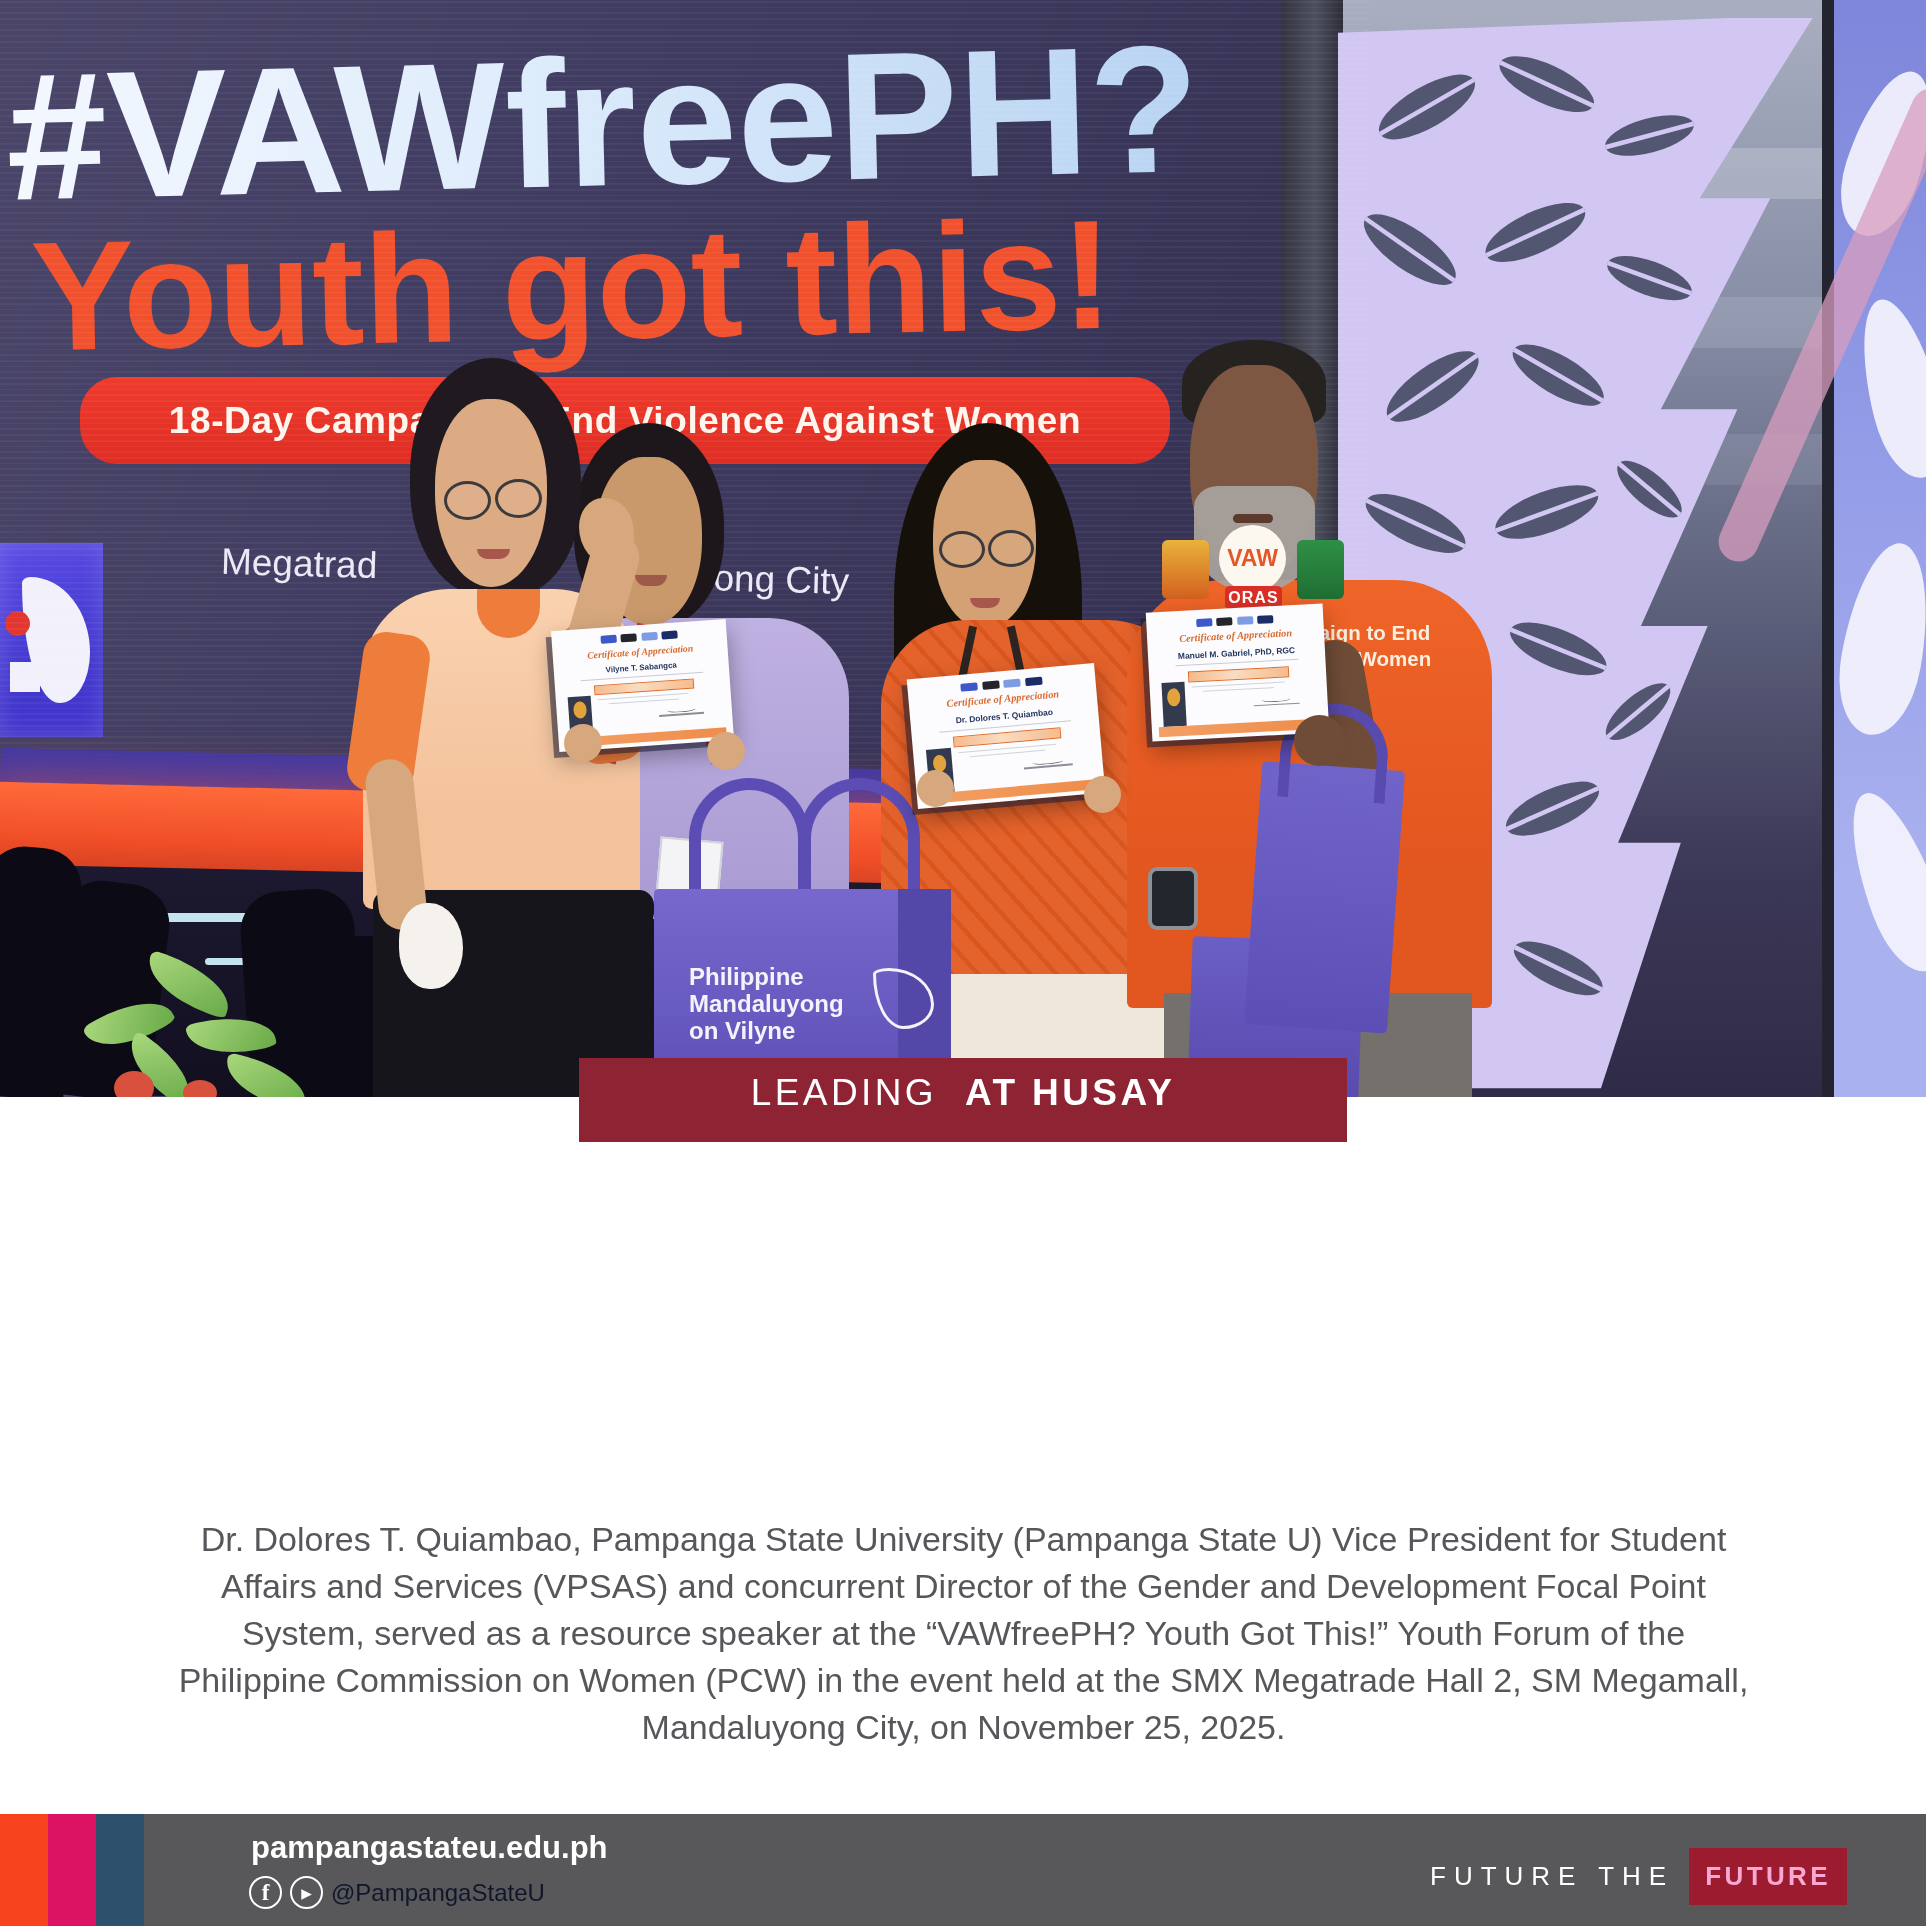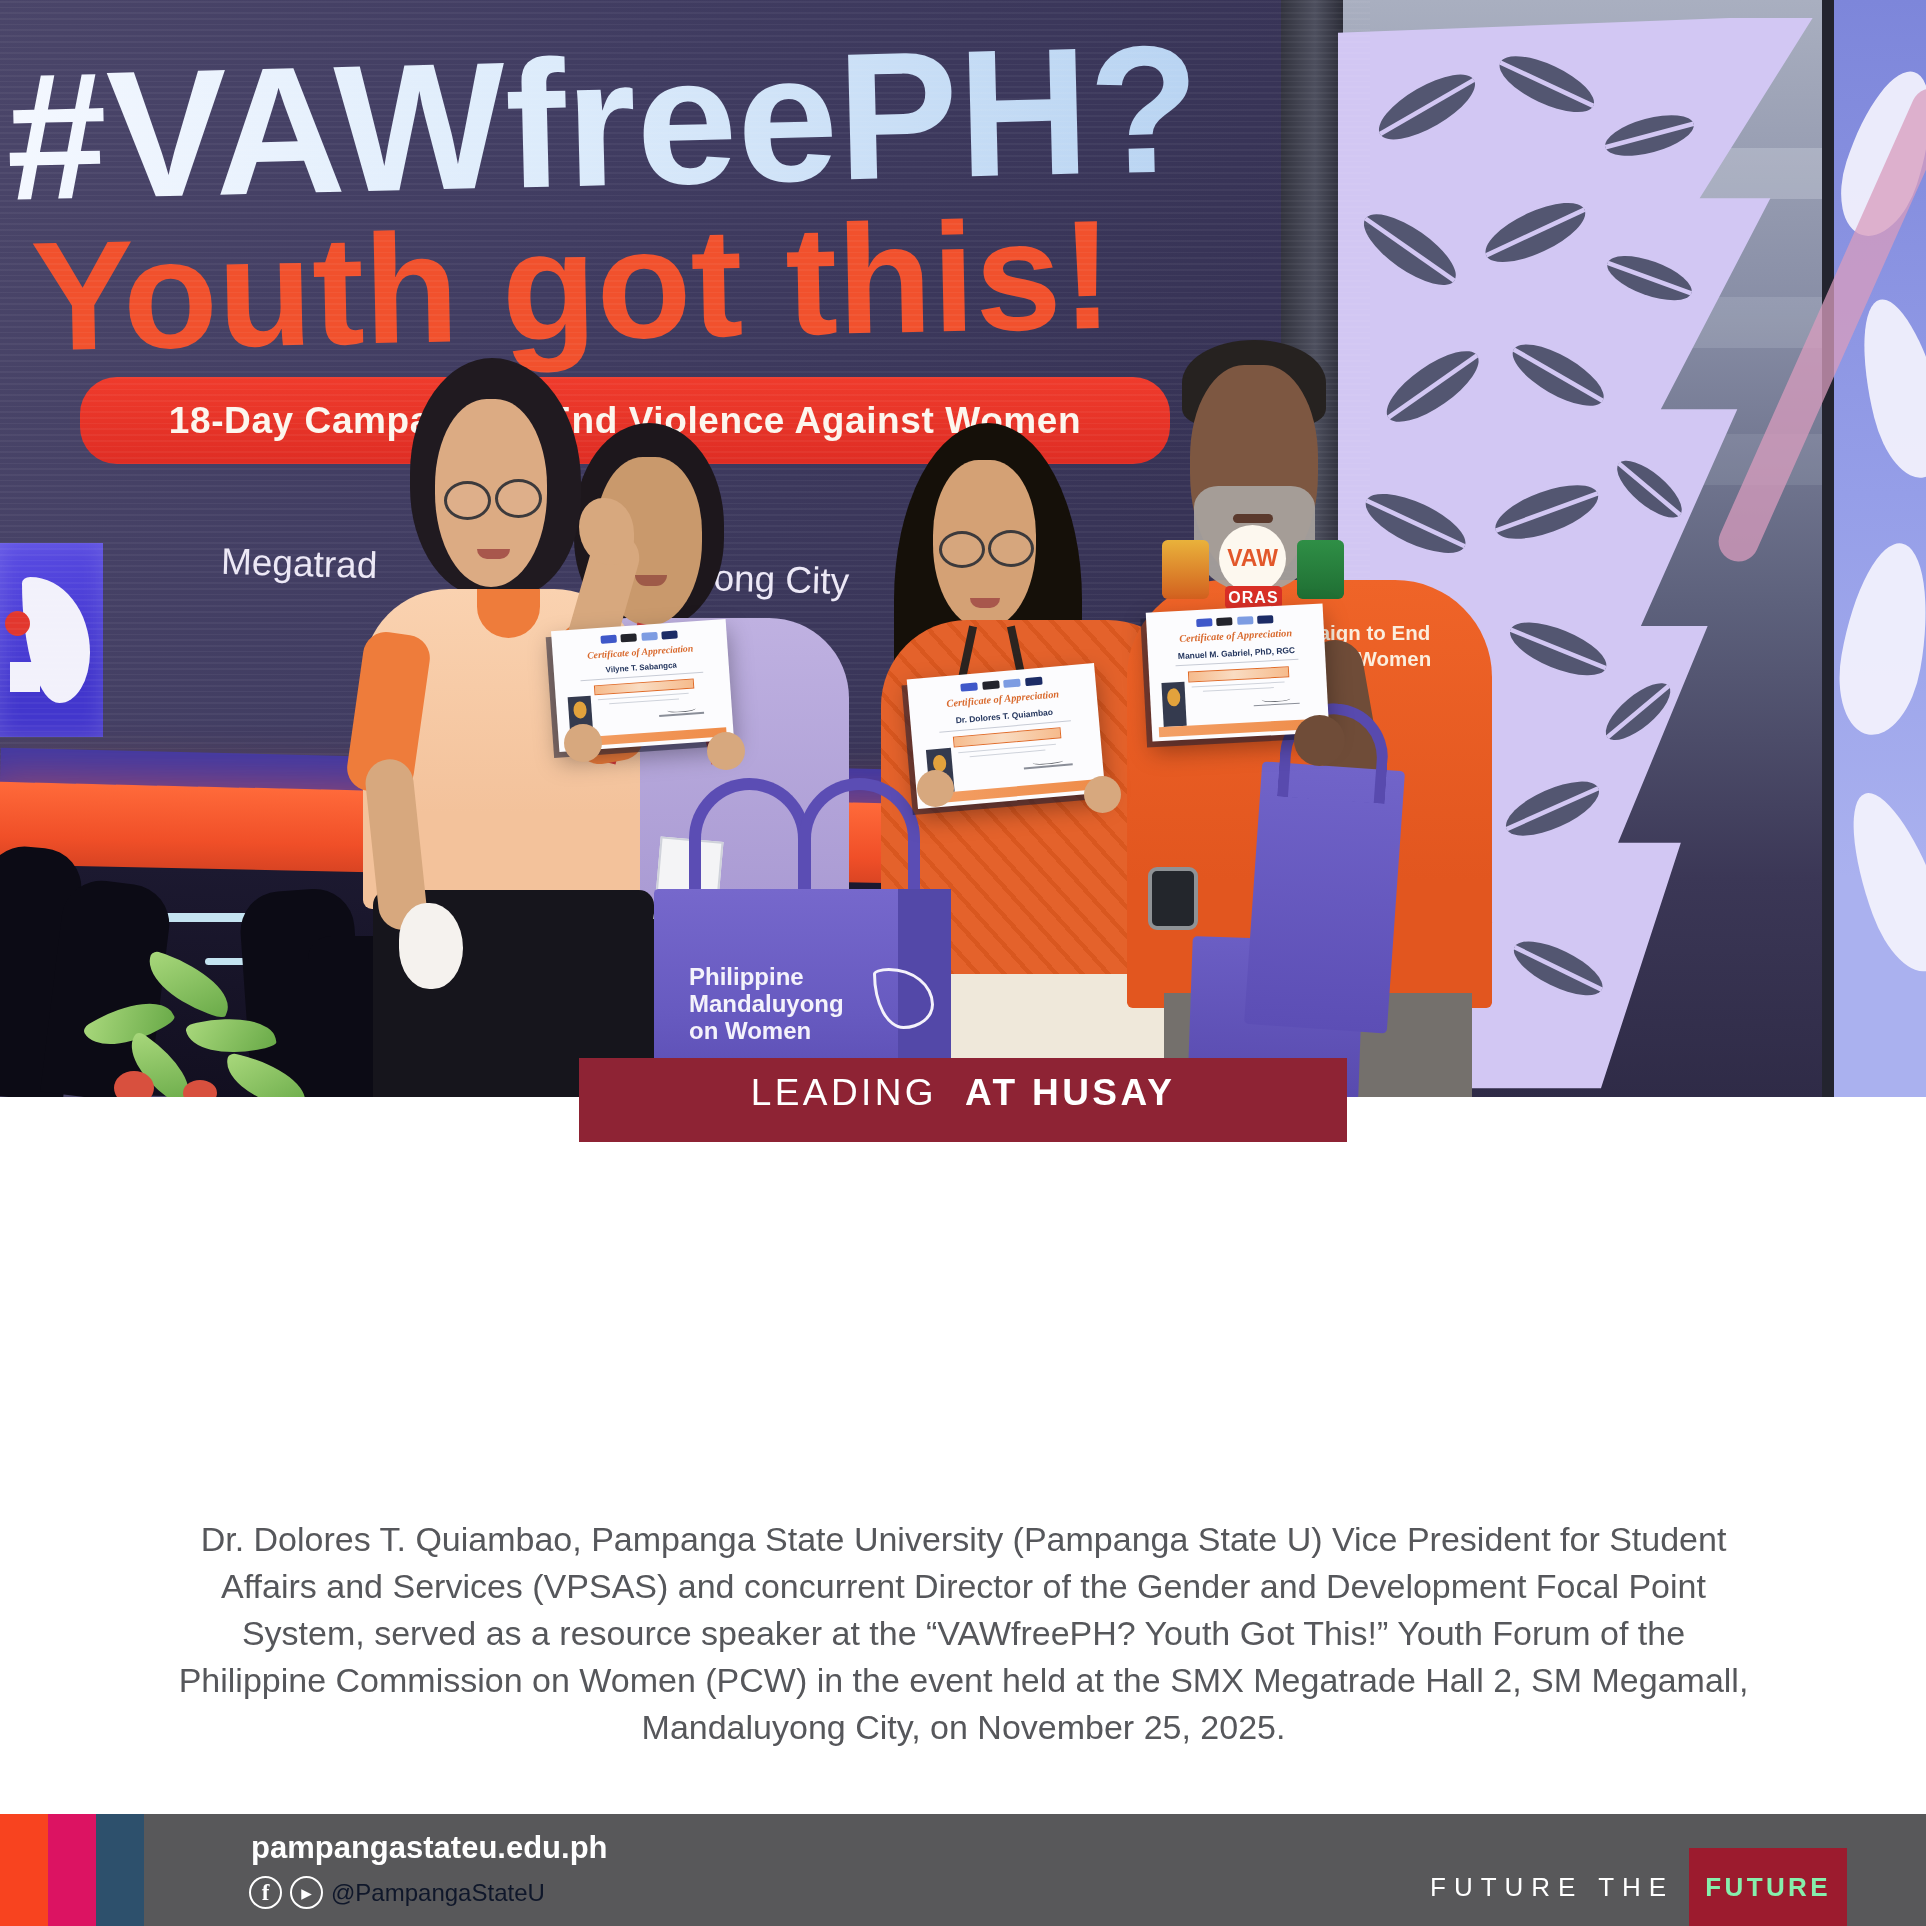--- a/index.html
+++ b/index.html
@@ -190,22 +190,22 @@
   #st3{left:96px;background:#2d506c;}
   #website{left:251px;top:1830px;z-index:7;color:#ffffff;font-weight:bold;font-size:31px;}
   #socialrow{left:249px;top:1876px;z-index:7;display:flex;align-items:center;gap:8px;}
   .sicon{width:33px;height:33px;border:2.3px solid #ffffff;border-radius:50%;box-sizing:border-box;
          display:flex;align-items:center;justify-content:center;color:#ffffff;}
   #fb{font-family:"Liberation Serif",serif;font-weight:bold;font-size:23px;}
   #yt{font-size:13.7px;}
   #handle{color:#0f172a;font-size:24px;}
   #tagline{left:1430px;top:1848px;z-index:7;display:flex;align-items:center;gap:15px;}
   #tagline .t1{color:#ffffff;font-size:26px;letter-spacing:8px;}
-  #tagline .t2{background:#9c1b2e;color:#86efac;font-weight:bold;font-size:26px;letter-spacing:3.4px;
-               padding:24px 16px;}
+  #tagline .t2{background:#9c1b2e;color:#f9a8d4;font-weight:bold;font-size:26px;letter-spacing:3.4px;
+               padding:13px 16px;}
 </style>
 </head>
 <body>
 
 <div id="canvas">
 
   <div id="photo" class="a">
 
     <div id="backstage" class="a"></div>
     <div class="band a" style="top:148px;"></div>
@@ -451,21 +451,21 @@
     </div>
 
     <div id="h1" class="handle a"></div>
     <div id="h2" class="handle a"></div>
     <div id="bag1" class="bag a">
       <div class="gusset"></div>
     </div>
     <div id="bagprint" class="a">
       <div>Philippine</div>
       <div>Mandaluyong</div>
-      <div>on Women</div>
+      <div>on Vilyne</div>
     </div>
     <div id="baglogo" class="a"></div>
     <div class="bagline a" style="left:691px;top:1059px;width:171px;"></div>
     <div class="bagline a" style="left:691px;top:1072px;width:148px;"></div>
     <div id="bag2" class="bag a"></div>
     <div id="bag3" class="bag a">
       <div class="handle3"></div>
     </div>
   </div>
 

